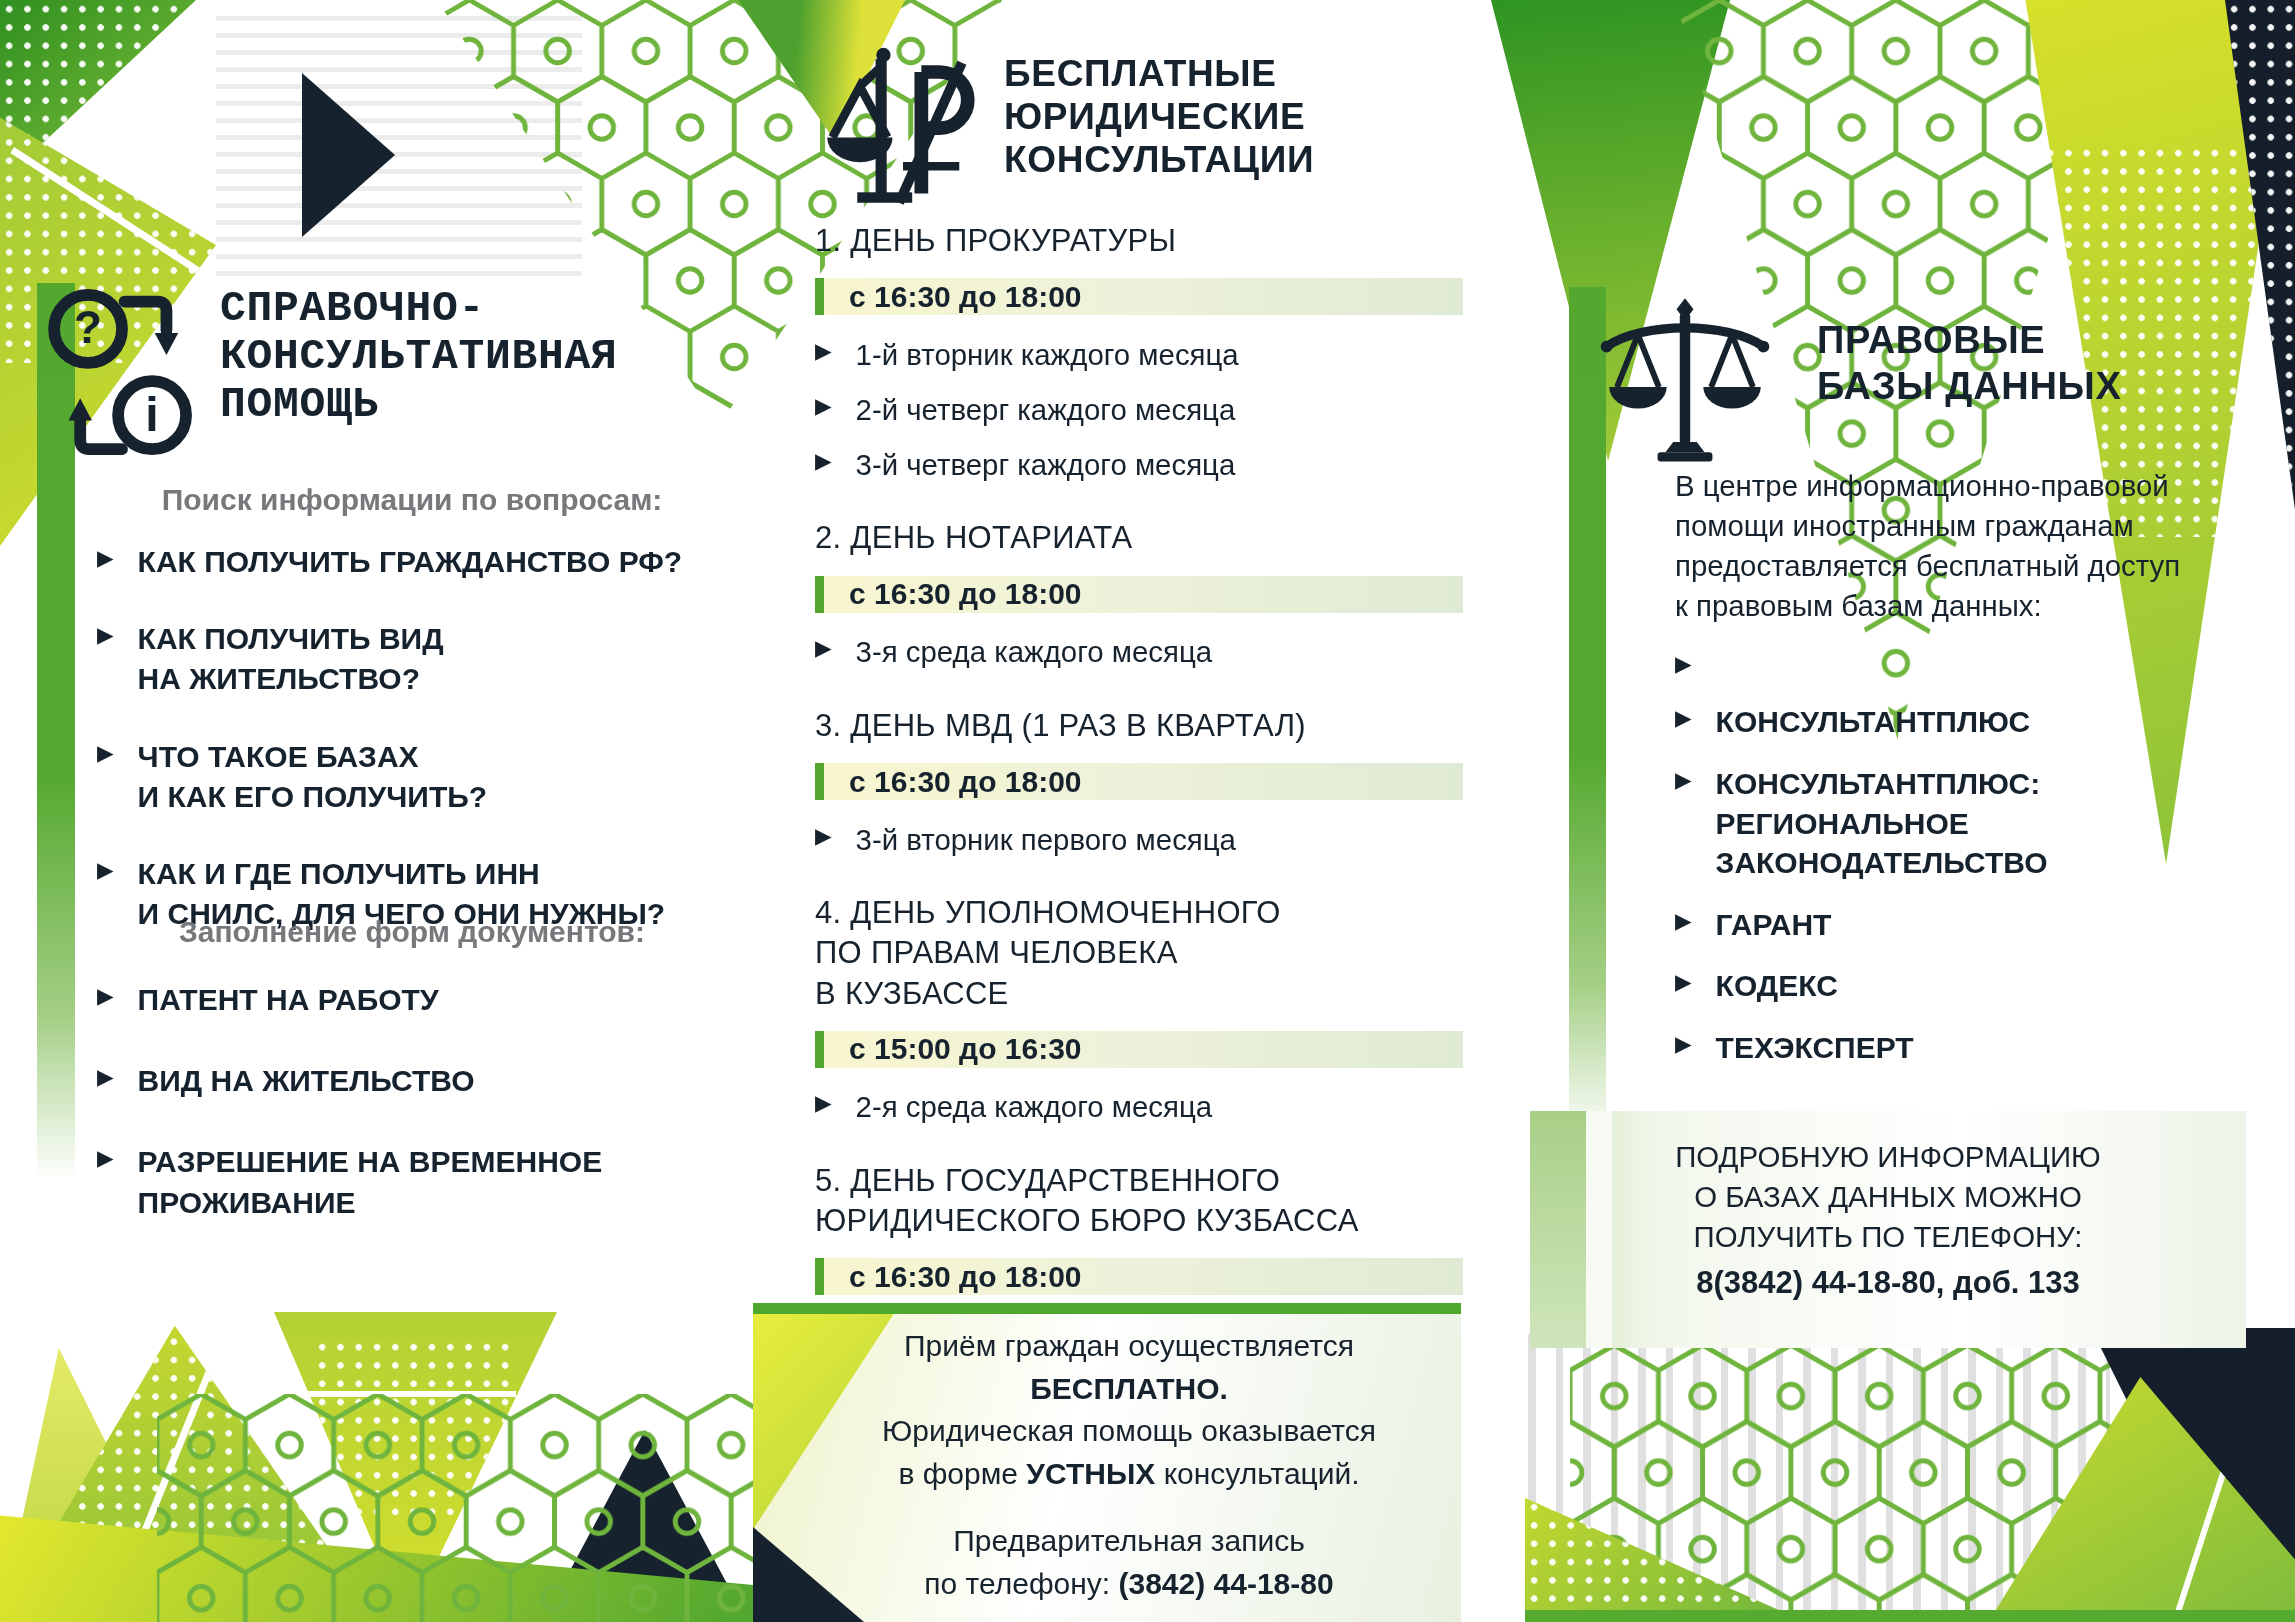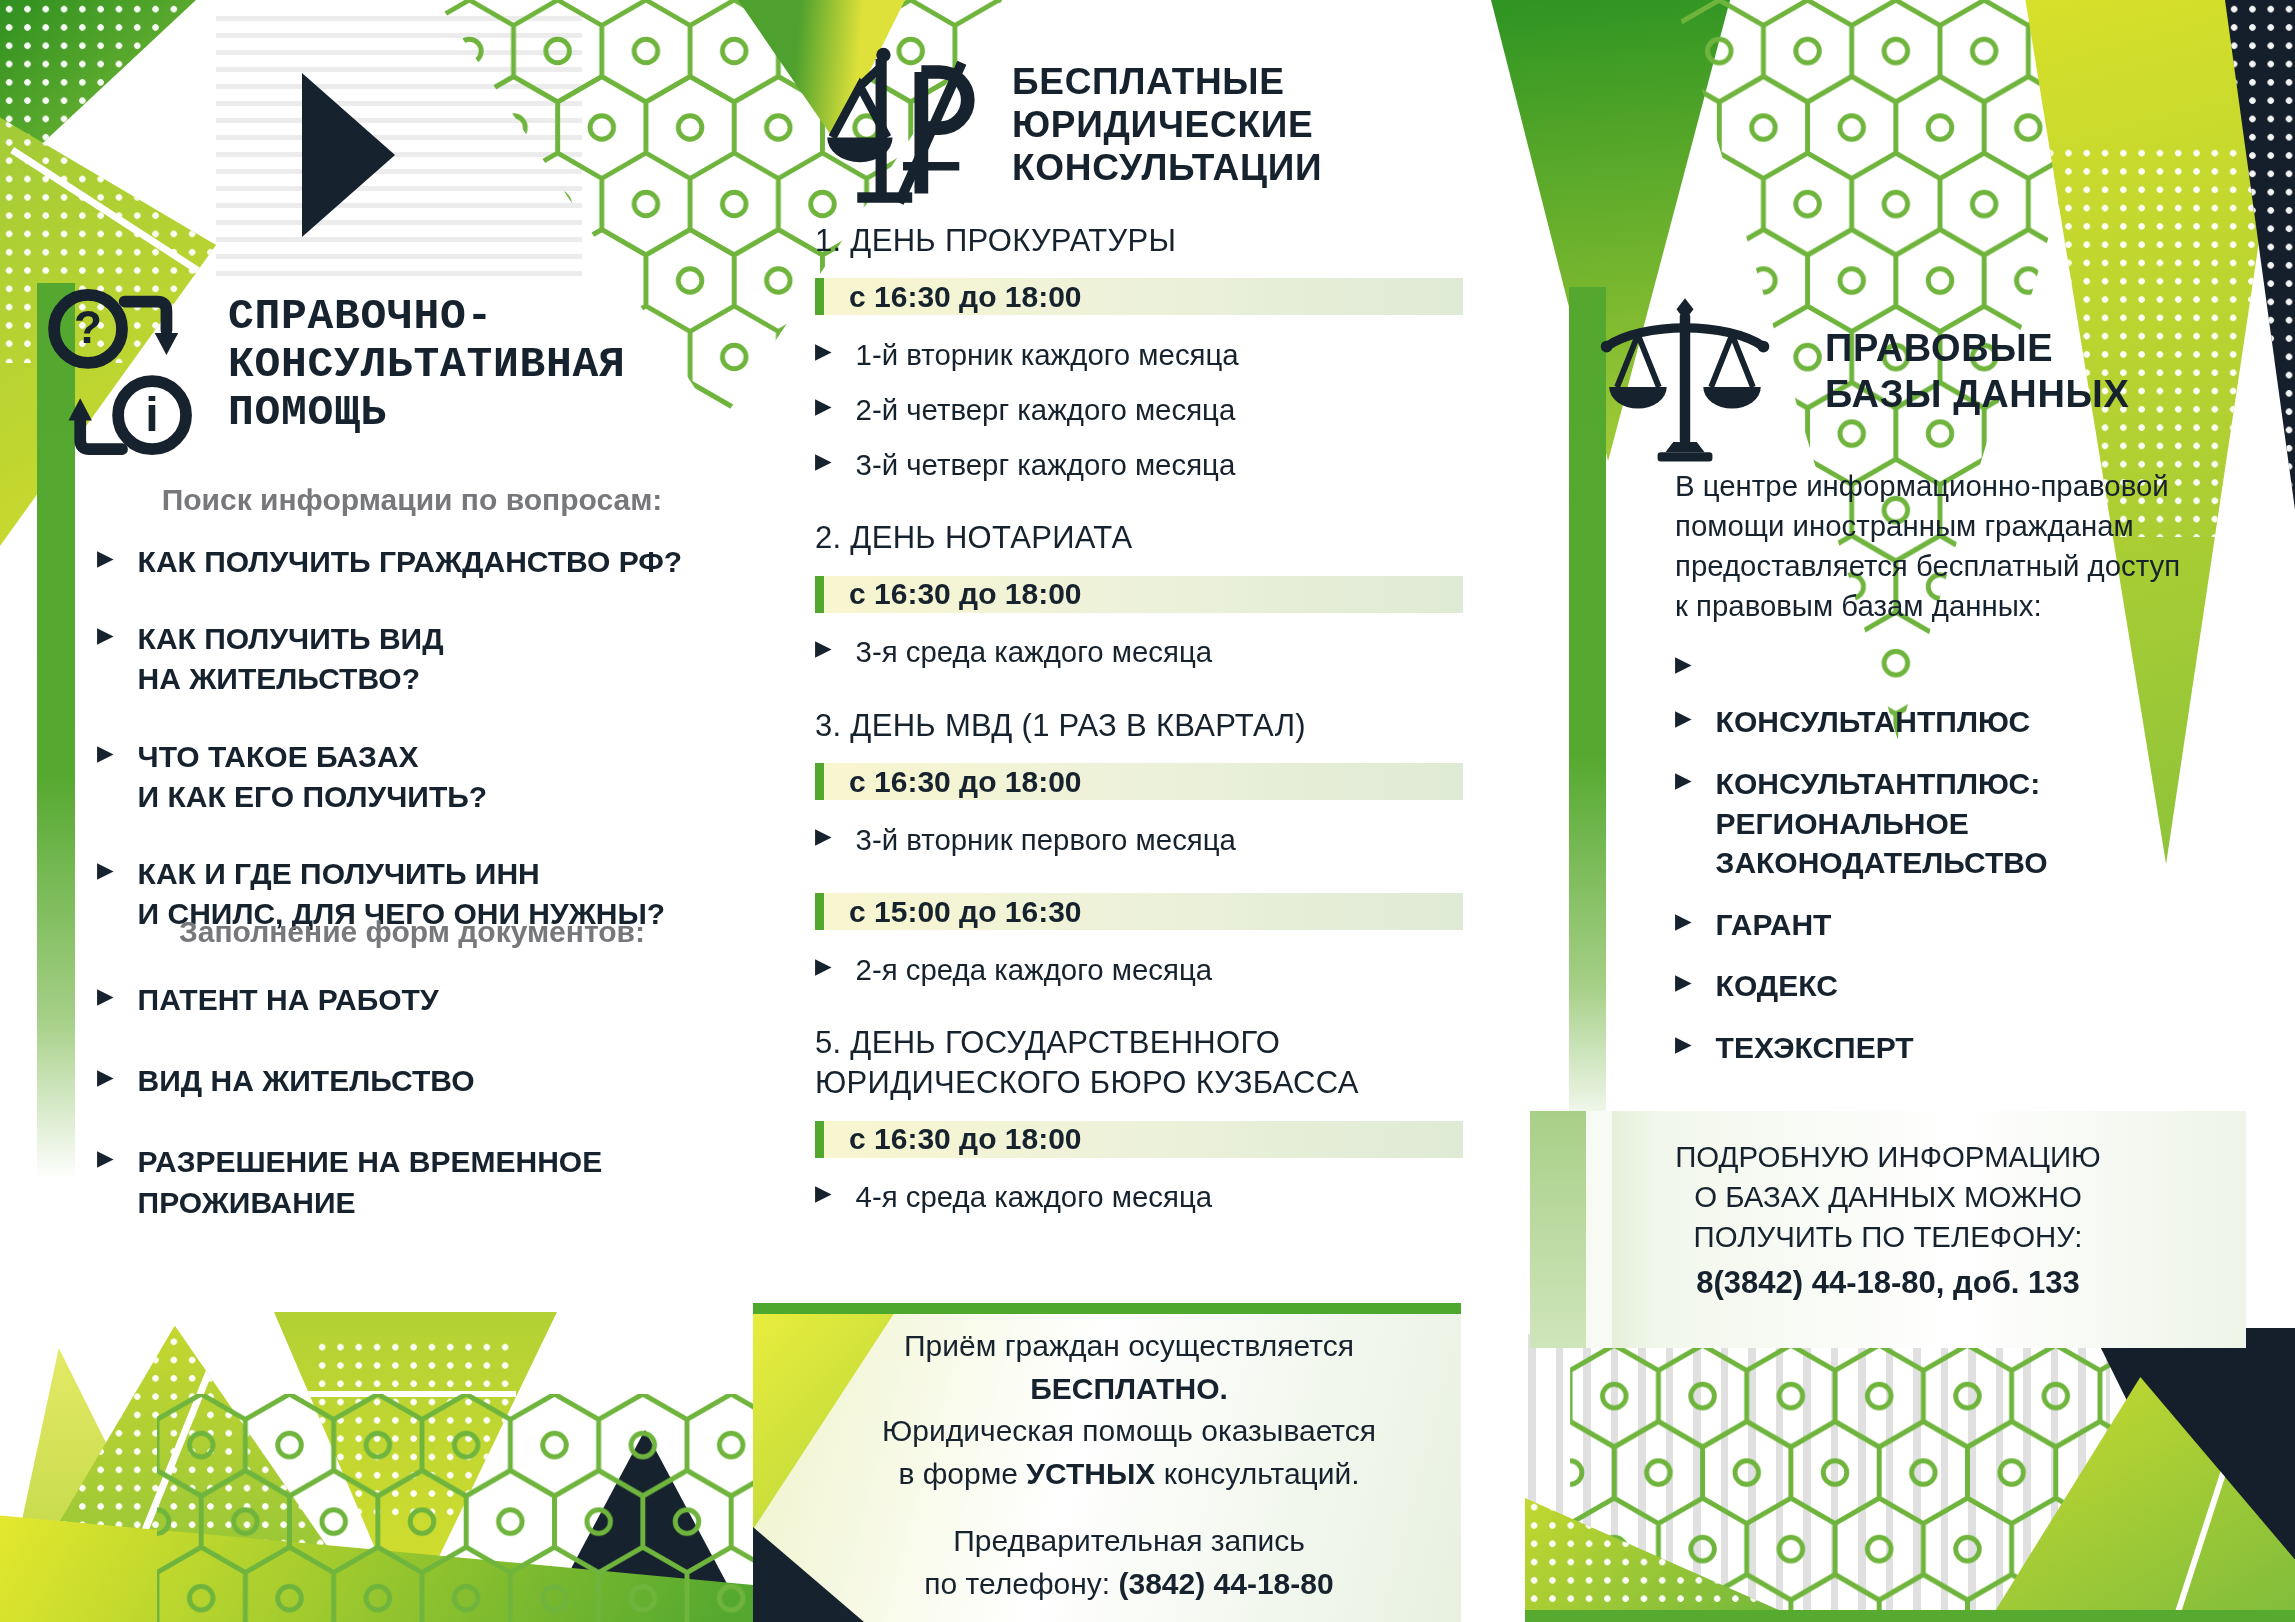--- a/index.html
+++ b/index.html
@@ -44,21 +44,21 @@
   .d-tri-lime-br{left:1934px;top:1377px;width:362px;height:245px;clip-path:polygon(57% 0,100% 75%,100% 100%,15% 100%);
     background:linear-gradient(150deg,#cede2e,#7fbc3c);z-index:3;}
   .d-wedge-bl2{left:1525px;top:1498px;width:281px;height:124px;clip-path:polygon(0 0,100% 100%,0 100%);
     background:linear-gradient(135deg,#c3d82f,#6cb43d);z-index:3;}
   .d-strip-bottom-r{left:1525px;top:1610px;width:771px;height:13px;background:#57aa30;z-index:3;}
 
   
   .panel{position:absolute;z-index:5;}
   .vbar{position:absolute;z-index:4;
     background:linear-gradient(180deg,#54a82f 0%,#55a930 55%,#a5cf86 82%,rgba(255,255,255,0) 100%);}
-  .title{font-weight:bold;line-height:1.12;letter-spacing:0.7px;white-space:pre-line;margin:12px;}
+  .title{font-weight:bold;line-height:1.12;letter-spacing:0.7px;white-space:pre-line;margin:4px;}
   .grayhead{color:#77787c;font-weight:bold;font-size:30px;text-align:center;}
   .blist{list-style:none;margin:0;padding:0;}
   .blist li{display:flex;align-items:flex-start;gap:17px;}
   .tri{flex:0 0 23.6px;font-size:21.6px;line-height:1.5;color:#16222d;}
   .btxt{white-space:pre-line;}
 
   
   .q li{margin-bottom:37px;}
   .q .btxt{font-size:30px;font-weight:bold;line-height:1.34;}
   .f li{margin-bottom:41px;}
@@ -295,20 +295,23 @@
         </div>
       <ul class="blist">
         <li>
             <span class="tri">▶</span>
             <span class="btxt">3-й вторник первого месяца</span>
           </li>
       </ul>
     </div>
 
     <div class="sec">
+      <div class="sec-name">4. ДЕНЬ УПОЛНОМОЧЕННОГО
+ПО ПРАВАМ ЧЕЛОВЕКА
+В КУЗБАССЕ</div>
       <div class="band">
           <span>с 15:00 до 16:30</span>
         </div>
       <ul class="blist">
         <li>
             <span class="tri">▶</span>
             <span class="btxt">2-я среда каждого месяца</span>
           </li>
       </ul>
     </div>

